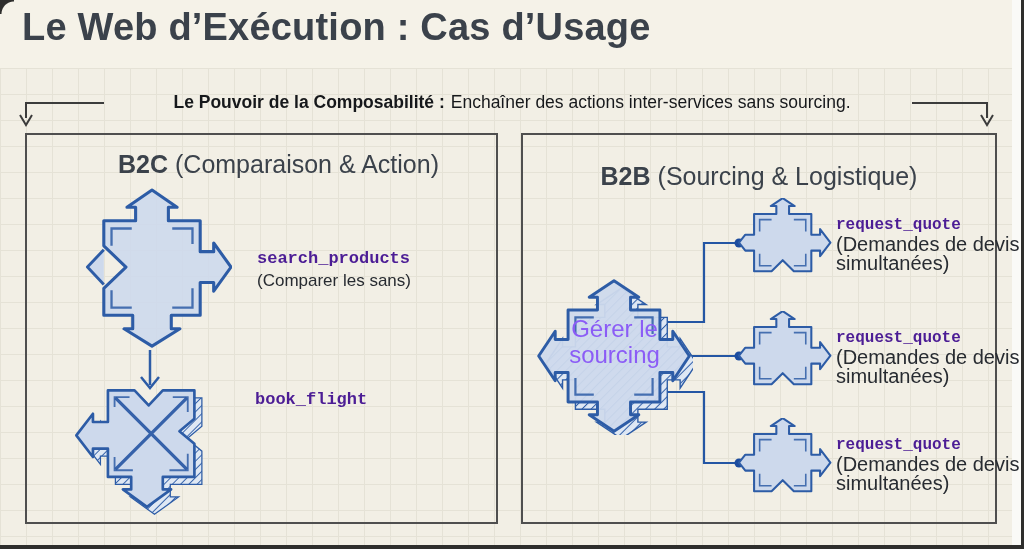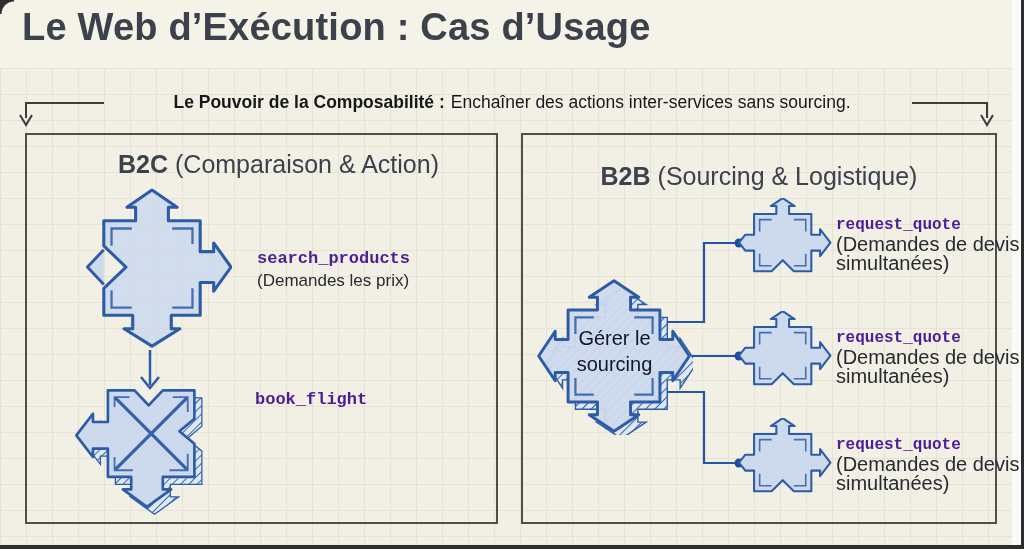--- a/index.html
+++ b/index.html
@@ -56,22 +56,22 @@
     position:absolute;font-family:Liberation Mono, monospace;
     color:#4c1d95;font-weight:bold;white-space:nowrap;
   }
   .desc-label{position:absolute;color:#272b31;white-space:nowrap;}
   .lbl-b2c{font-size:17px;line-height:22px;}
   .code-b2c{font-size:17px;}
   .lbl-b2b{font-size:20px;line-height:19px;}
   .code-b2b{font-size:16px;}
   .desc-label span{display:block;}
   .hub-label{
-    position:absolute;left:552px;top:325px;width:125px;text-align:center;
-    font-size:20px;line-height:26px;color:#0f172a;
+    position:absolute;left:552px;top:316px;width:125px;text-align:center;
+    font-size:24px;line-height:26px;color:#8b5cf6;
   }
   .hub-label span{display:block;}
 </style>
 </head>
 <body>
 
 <div class="canvas">
 
   <div class="grid-area"></div>
   <div class="right-margin"></div>
@@ -119,21 +119,21 @@
     <b>B2C</b><span class="sub">(Comparaison &amp; Action)</span>
   </h2>
 
   <svg class="puzzle pz-a" viewBox="0 0 166 168" aria-hidden="true">
     <path d="M33,64 L16,82 L33,100" fill="#cdd9ec" stroke="#2d5ca6" stroke-width="3" stroke-linejoin="round"></path>
     <path d="M33,34 H66 V20 H57 L83,2 L109,20 H100 V34 H133 V66 H147 V57 L165,82 L147,107 V98 H133 V132 H103 V146 H112 L83,164 L54,146 H63 V132 H33 V104 L56,82 L33,60 Z" fill="#cdd9ec" fill-opacity="0.9" stroke="#2d5ca6" stroke-width="3.2" stroke-linejoin="round"></path>
     <path d="M41,60 V42 H62 M104,42 H125 V58 M125,104 V124 H104 M62,124 H41 V106" fill="none" stroke="#2d5ca6" stroke-width="2.4" opacity="0.85"></path>
   </svg>
 
   <div class="code-label code-b2c" style="left:257px;top:249px;text-align:center;">search_products</div>
-  <div class="desc-label lbl-b2c" style="left:257px;top:270px;">(Demandes les prix)</div>
+  <div class="desc-label lbl-b2c" style="left:257px;top:270px;">(Comparer les sans)</div>
 
   <svg class="puzzle pz-b" viewBox="0 0 190 180" aria-hidden="true">
     <defs>
       <pattern id="hatchB" width="7" height="7" patternUnits="userSpaceOnUse" patternTransform="rotate(45)">
         <rect width="7" height="7" fill="#dfe8f4"></rect>
         <line x1="0" y1="0" x2="0" y2="7" stroke="#2d5ca6" stroke-width="2.2"></line>
       </pattern>
     </defs>
     <path transform="translate(9,9)" d="M48,28 H80 L97,46 L114,28 H152 V62 L134,77 L152,92 V132 H114 V147 H124 L95,168 L66,147 H76 V132 H48 V98 H30 V108 L10,82 L30,56 V66 H48 V28 Z" fill="url(#hatchB)" stroke="#2d5ca6" stroke-width="1.5"></path>
     <path d="M48,28 H80 L97,46 L114,28 H152 V62 L134,77 L152,92 V132 H114 V147 H124 L95,168 L66,147 H76 V132 H48 V98 H30 V108 L10,82 L30,56 V66 H48 V28 Z" fill="#cdd9ec" stroke="#2d5ca6" stroke-width="3.2" stroke-linejoin="round"></path>

